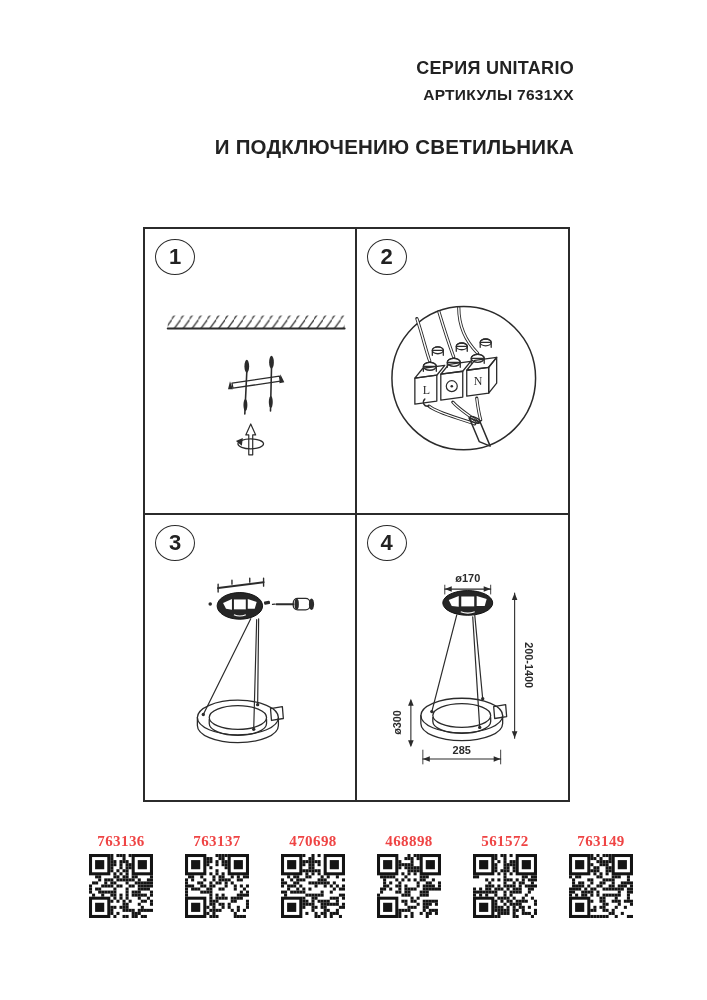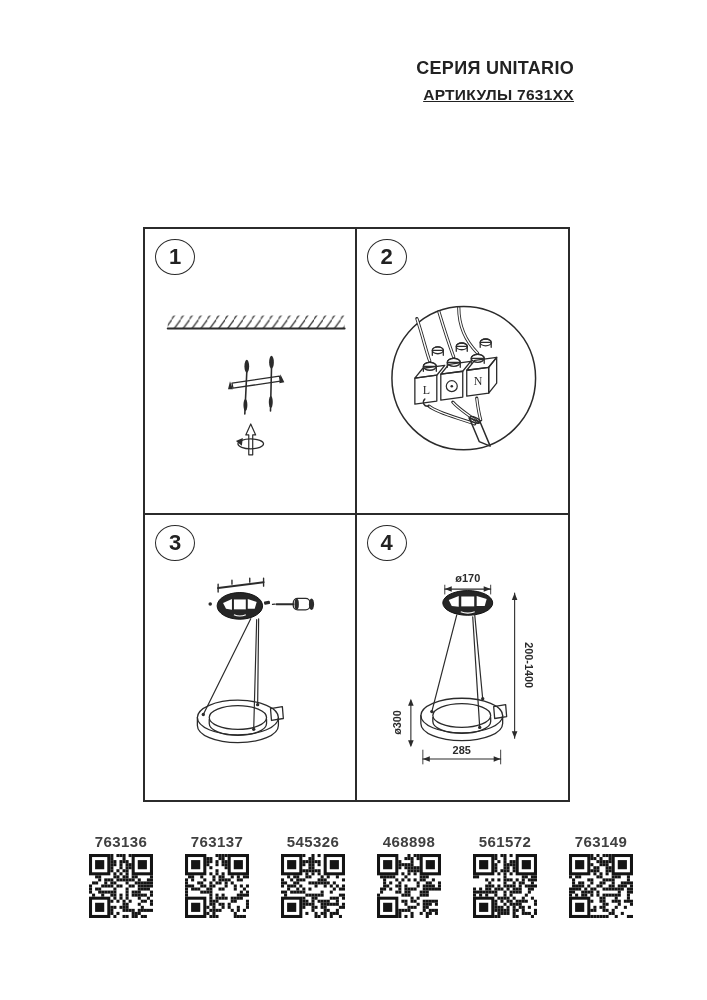--- a/index.html
+++ b/index.html
@@ -3,21 +3,21 @@
 <meta charset="utf-8">
 <style>
   html,body{margin:0;padding:0;background:#ffffff;}
   .page{
     position:relative;width:707px;height:1000px;background:#ffffff;overflow:hidden;
     font-family:"Liberation Sans",sans-serif;color:#222;
   }
   
   .hdr{position:absolute;top:57px;right:133px;text-align:right;line-height:1.25;}
   .hdr .series{font-size:18px;font-weight:bold;letter-spacing:.3px;}
-  .hdr .arts{font-size:15.5px;font-weight:bold;letter-spacing:.3px;margin-top:5px;text-decoration:underline;}
+  .hdr .arts{font-size:15.5px;font-weight:bold;letter-spacing:.3px;margin-top:5px;}
   .ttl{position:absolute;top:133px;right:133px;text-align:right;font-weight:bold;font-size:20.5px;line-height:1.38;letter-spacing:.2px;}
   .ttl .l1{word-spacing:7px;}
   
   .grid{
     position:absolute;left:143px;top:227px;width:427px;height:575px;
     border:2px solid #2b2b2b;box-sizing:border-box;
     display:grid;grid-template-columns:1fr 1fr;grid-template-rows:1fr 1fr;
   }
   .cell{position:relative;box-sizing:border-box;}
   .cell.c1{border-right:2px solid #2b2b2b;border-bottom:2px solid #2b2b2b;}
@@ -25,37 +25,38 @@
   .cell.c3{border-right:2px solid #2b2b2b;}
   .badge{
     position:absolute;left:10px;top:10px;width:38px;height:34px;border:1.7px solid #2b2b2b;
     border-radius:50%;display:flex;align-items:center;justify-content:center;
     font-size:22px;font-weight:bold;background:#fff;z-index:2;
   }
   .cell svg.fig{position:absolute;left:0;top:0;width:100%;height:100%;}
   
   .artrow{position:absolute;left:88px;top:833px;width:546px;display:flex;justify-content:space-between;}
   .artcol{width:66px;text-align:center;}
-  .artcol .code{font-size:15px;font-weight:bold;letter-spacing:.4px;margin-bottom:4px;color:#404040;}
+  .artcol .code{font-size:15px;font-weight:bold;letter-spacing:.4px;margin-bottom:4px;color:#ef4444;font-family:Liberation Serif, serif;}
   .artcol svg.qrsvg{width:64px;height:64px;display:block;margin:0 auto;}
   .ink{stroke:#2b2b2b;fill:none;stroke-linecap:round;stroke-linejoin:round;}
   text.dim{font-family:"Liberation Sans",sans-serif;font-size:11px;font-weight:bold;fill:#2b2b2b;stroke:none;}
   text.term{font-family:"Liberation Serif",serif;font-size:12px;fill:#2b2b2b;stroke:none;}
 </style>
 </head>
 <body>
 
 <div class="page">
 
   <div class="hdr">
     <div class="series">СЕРИЯ UNITARIO</div>
     <div class="arts">АРТИКУЛЫ 7631XX</div>
   </div>
 
   <div class="ttl">
+    <div class="l2">И ПОДКЛЮЧЕНИЮ СВЕТИЛЬНИКА</div>
   </div>
 
   <div class="grid">
 
     <div class="cell c1">
       <div class="badge">1</div>
       <svg class="fig" viewBox="0 0 212 285" preserveAspectRatio="none">
         <defs>
           <pattern id="hp1" width="9" height="13" patternUnits="userSpaceOnUse">
             <path d="M-1,14 L10,-1" stroke="#2b2b2b" stroke-width="1.2" fill="none"></path>
@@ -573,21 +574,21 @@
           <rect x="6" y="6" width="9" height="9" fill="#141414"></rect>
           <rect x="42" y="0" width="21" height="21" fill="#141414"></rect>
           <rect x="45" y="3" width="15" height="15" fill="#fff"></rect>
           <rect x="48" y="6" width="9" height="9" fill="#141414"></rect>
           <rect x="0" y="42" width="21" height="21" fill="#141414"></rect>
           <rect x="3" y="45" width="15" height="15" fill="#fff"></rect>
           <rect x="6" y="48" width="9" height="9" fill="#141414"></rect>
         </svg>
     </div>
     <div class="artcol">
-      <div class="code">545326</div>
+      <div class="code">470698</div>
       <svg class="qrsvg" viewBox="0 0 63 63">
           <rect x="21" y="0" width="3" height="3" fill="#141414"></rect>
           <rect x="30" y="0" width="3" height="3" fill="#141414"></rect>
           <rect x="36" y="0" width="3" height="3" fill="#141414"></rect>
           <rect x="27" y="3" width="3" height="3" fill="#141414"></rect>
           <rect x="30" y="3" width="3" height="3" fill="#141414"></rect>
           <rect x="21" y="6" width="3" height="3" fill="#141414"></rect>
           <rect x="24" y="6" width="3" height="3" fill="#141414"></rect>
           <rect x="27" y="6" width="3" height="3" fill="#141414"></rect>
           <rect x="30" y="6" width="3" height="3" fill="#141414"></rect>

